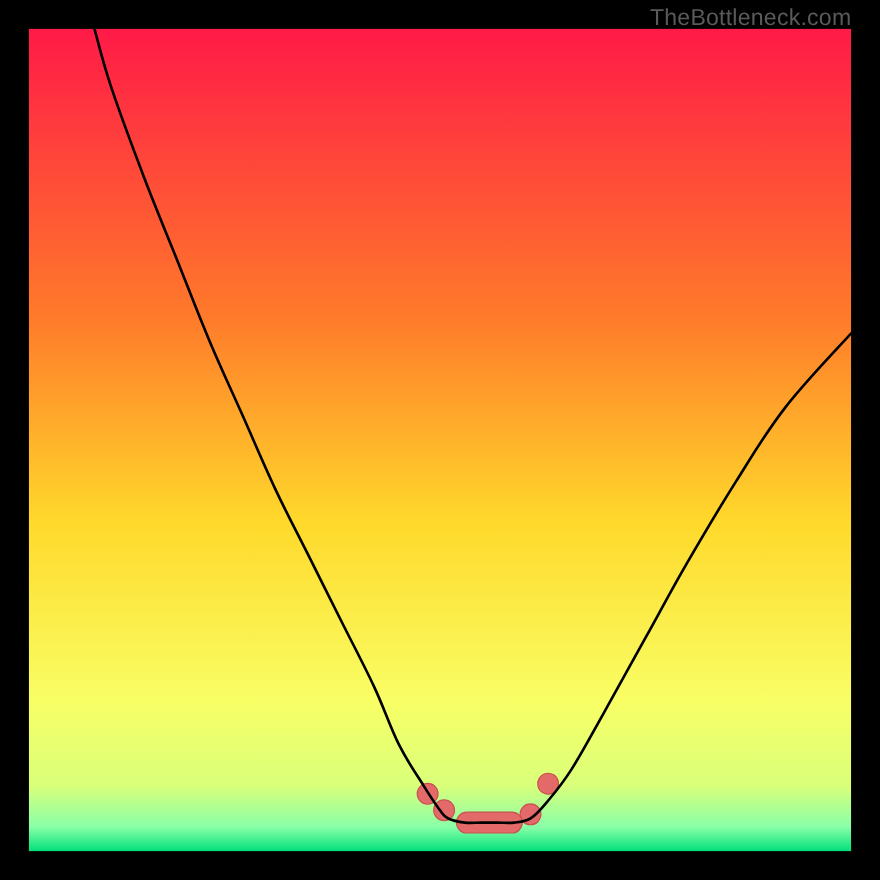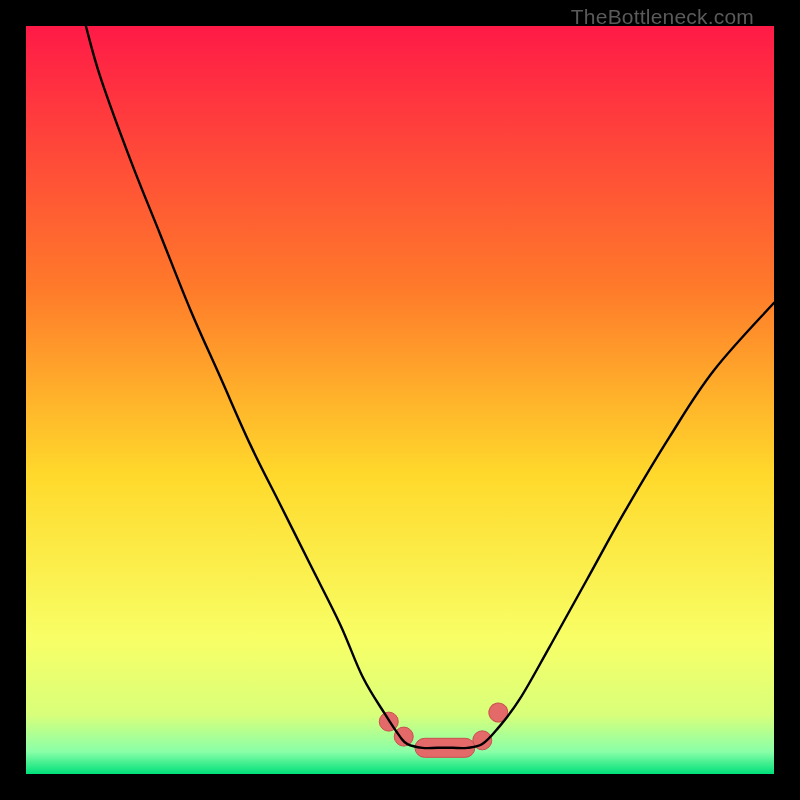--- a/index.html
+++ b/index.html
@@ -24,21 +24,21 @@
     overflow: hidden;
   }
   .plot-area svg {
     display: block;
     width: 748px;
     height: 748px;
   }
   .watermark {
     position: absolute;
     top: 6px;
-    right: 46px;
+    right: 26px;
     font: 500 21px/1 Arial, Helvetica, sans-serif;
     color: #5a5a5a;
     letter-spacing: 0.2px;
     user-select: none;
   }
 </style>
 </head>
 <body>
 
 <div class="stage">

